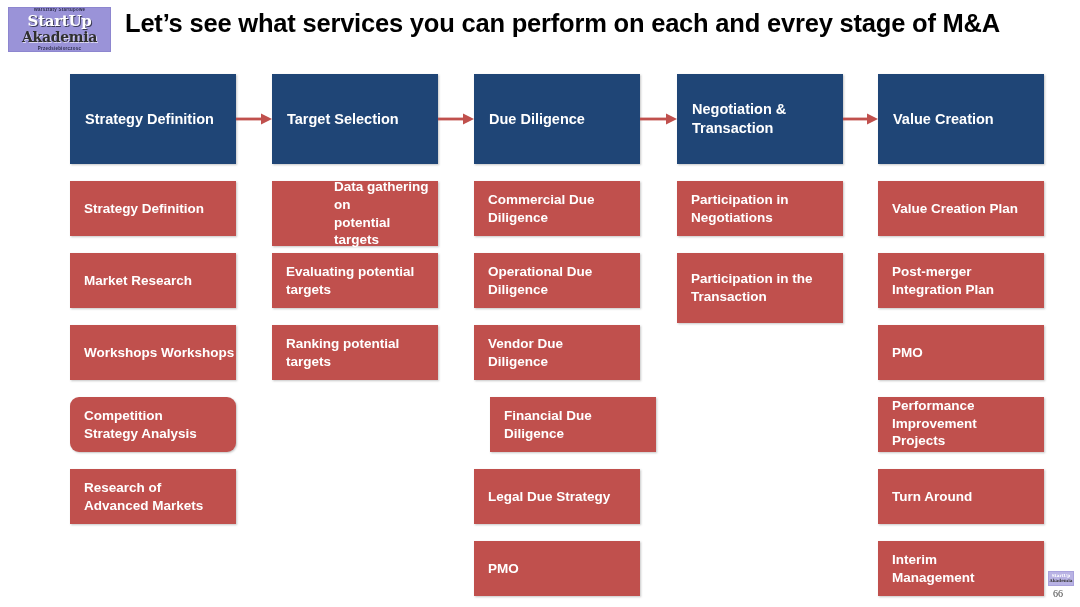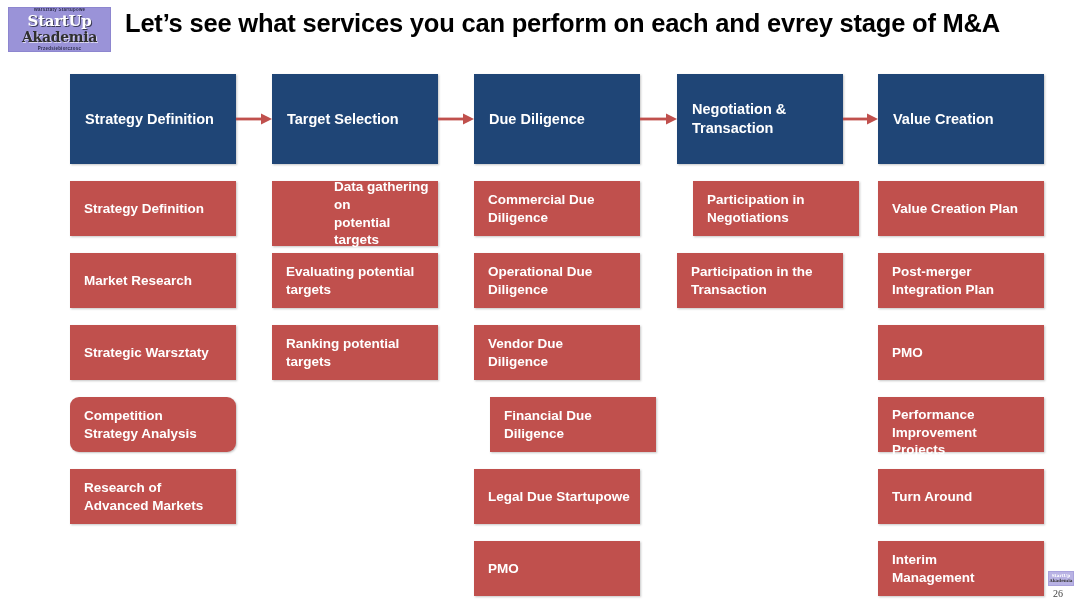--- a/index.html
+++ b/index.html
@@ -94,21 +94,21 @@
     background: #1f4576;
     font-size: 14.5px;
   }
   .header-box .txt { padding-left: 15px; }
   .item-box {
     background: #c0504d;
     font-size: 13.5px;
   }
   .item-box .txt { padding-left: 14px; }
   .item-box.top-align { align-items: flex-start; }
-  .item-box.top-align .txt { padding-top: 9px; }
+  .item-box.top-align .txt { }
 
   
   .arrow {
     position: absolute;
     height: 12px;
     display: block;
   }
   .arrow svg { display: block; }
 
   
@@ -161,21 +161,21 @@
     <div class="box header-box" style="left: 70px; top: 74px; width: 166px; height: 90px;">
       <div class="txt">Strategy Definition</div>
     </div>
     <div class="box item-box" style="left: 70px; top: 181px; width: 166px; height: 55px;">
       <div class="txt">Strategy Definition</div>
     </div>
     <div class="box item-box" style="left: 70px; top: 253px; width: 166px; height: 55px;">
       <div class="txt">Market Research</div>
     </div>
     <div class="box item-box" style="left: 70px; top: 325px; width: 166px; height: 55px;">
-      <div class="txt">Strategic Warsztaty</div>
+      <div class="txt">Workshops Workshops</div>
     </div>
     <div class="box item-box" style="left: 70px; top: 397px; width: 166px; height: 55px; border-radius: 9px;">
       <div class="txt">Competition<br>Strategy Analysis</div>
     </div>
     <div class="box item-box" style="left: 70px; top: 469px; width: 166px; height: 55px;">
       <div class="txt">Research of<br>Advanced Markets</div>
     </div>
     <div class="arrow" style="left: 236px; top: 113px; width: 36px;">
       <svg width="36" height="12" viewBox="0 0 36 12">
         <rect x="0" y="4.6" width="27" height="2.8" fill="#c0504d"></rect>
@@ -209,38 +209,38 @@
     <div class="box item-box" style="left: 474px; top: 253px; width: 166px; height: 55px;">
       <div class="txt">Operational Due<br>Diligence</div>
     </div>
     <div class="box item-box" style="left: 474px; top: 325px; width: 166px; height: 55px;">
       <div class="txt">Vendor Due<br>Diligence</div>
     </div>
     <div class="box item-box" style="left: 474px; top: 397px; width: 166px; height: 55px; margin-left: 16px;">
       <div class="txt">Financial Due<br>Diligence</div>
     </div>
     <div class="box item-box" style="left: 474px; top: 469px; width: 166px; height: 55px;">
-      <div class="txt">Legal Due Startupowe</div>
+      <div class="txt">Legal Due Strategy</div>
     </div>
     <div class="box item-box" style="left: 474px; top: 541px; width: 166px; height: 55px;">
       <div class="txt">PMO</div>
     </div>
     <div class="arrow" style="left: 640px; top: 113px; width: 37px;">
       <svg width="37" height="12" viewBox="0 0 37 12">
         <rect x="0" y="4.6" width="28" height="2.8" fill="#c0504d"></rect>
         <polygon points="26,0.5 37,6 26,11.5" fill="#c0504d"></polygon>
       </svg>
     </div>
     <div class="box header-box" style="left: 677px; top: 74px; width: 166px; height: 90px;">
       <div class="txt">Negotiation &amp;<br>Transaction</div>
     </div>
-    <div class="box item-box" style="left: 677px; top: 181px; width: 166px; height: 55px; margin-left: 16px;">
+    <div class="box item-box" style="left: 677px; top: 181px; width: 166px; height: 55px;">
       <div class="txt">Participation in<br>Negotiations</div>
     </div>
-    <div class="box item-box" style="left: 677px; top: 253px; width: 166px; height: 55px;">
+    <div class="box item-box" style="left: 677px; top: 253px; width: 166px; height: 70px;">
       <div class="txt">Participation in the<br>Transaction</div>
     </div>
     <div class="arrow" style="left: 843px; top: 113px; width: 35px;">
       <svg width="35" height="12" viewBox="0 0 35 12">
         <rect x="0" y="4.6" width="26" height="2.8" fill="#c0504d"></rect>
         <polygon points="24,0.5 35,6 24,11.5" fill="#c0504d"></polygon>
       </svg>
     </div>
     <div class="box header-box" style="left: 878px; top: 74px; width: 166px; height: 90px;">
       <div class="txt">Value Creation</div>
@@ -262,13 +262,13 @@
     </div>
     <div class="box item-box" style="left: 878px; top: 541px; width: 166px; height: 55px; justify-content: flex-end;">
       <div class="txt">Interim<br>Management</div>
     </div>
   </div>
 
 <div class="footer-logo">
   <span class="fl1">StartUp</span>
   <span class="fl2">Akademia</span>
 </div>
-<div class="page-number">26</div>
+<div class="page-number">66</div>
 
 </body></html>

